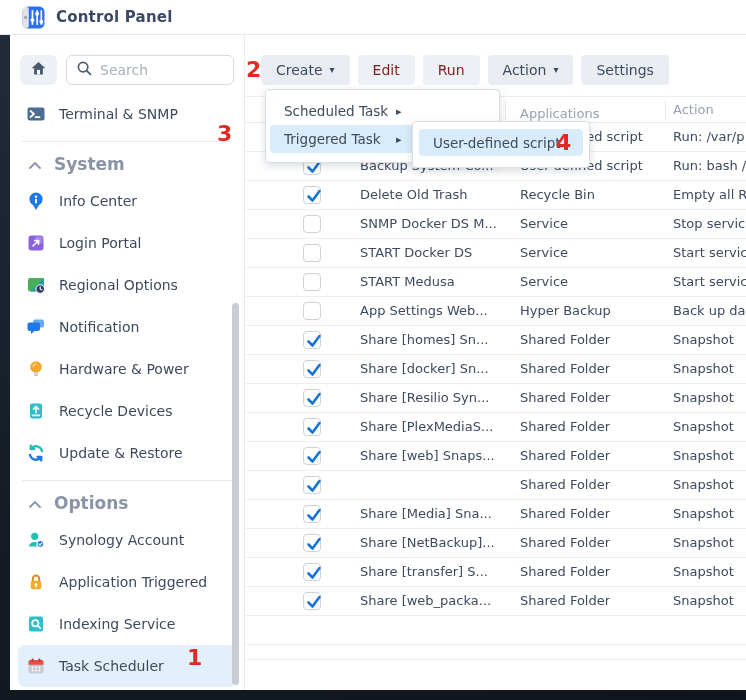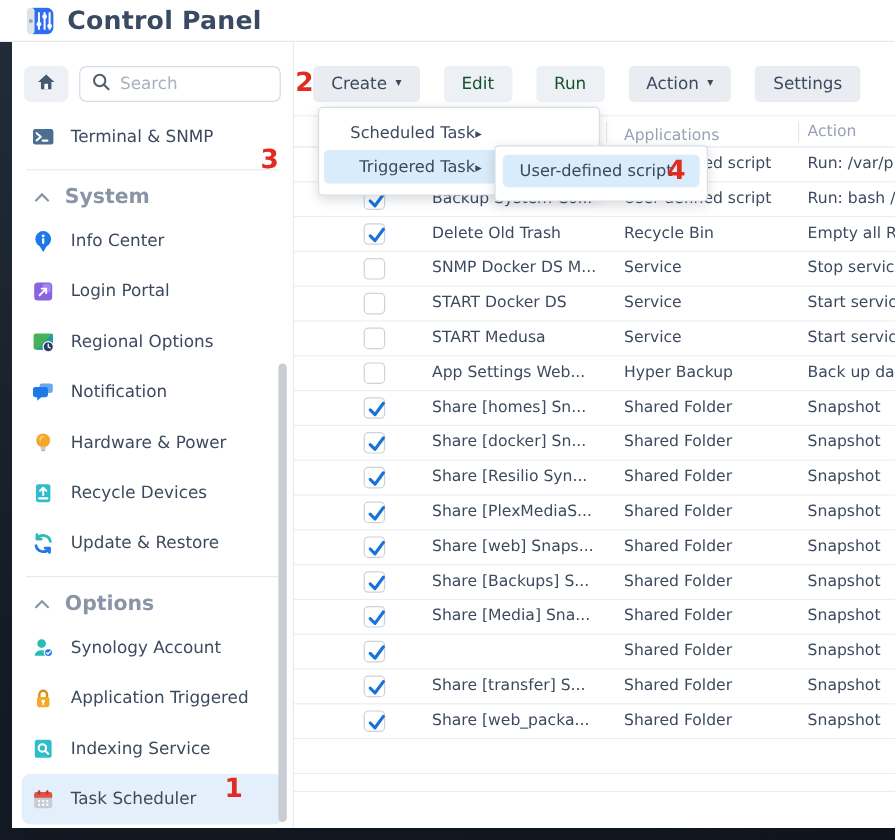--- a/index.html
+++ b/index.html
@@ -10,21 +10,21 @@
     background:linear-gradient(160deg,#222d3a 0%,#141b24 55%,#10151d 100%);
     color:#3d4a5e;
   }
   
   .titlebar {
     position:absolute; top:0; left:0; width:746px; height:35px;
     background:#ffffff; border-bottom:1px solid #e3e8ee;
     display:flex; align-items:center; padding-left:22px; z-index:6;
   }
   .titlebar .app-icon { width:23px; height:23px; margin-right:11px; }
-  .titlebar .title { font-size:21px; font-weight:bold; color:#3b4a63; letter-spacing:.2px; }
+  .titlebar .title { font-size:15px; font-weight:bold; color:#3b4a63; letter-spacing:.2px; }
   
   .app-body {
     position:absolute; top:35px; left:10px; right:0; bottom:10px;
     background:#ffffff; display:flex; z-index:2;
   }
   
   .sidebar { width:235px; position:relative; border-right:1px solid #e7eaee; background:#fff; flex:none; }
   .search-row { display:flex; gap:9px; padding:20px 10px 0 10px; height:50px; }
   .home-btn {
     width:37px; height:30px; background:#edf1f5; border-radius:6px;
@@ -52,28 +52,28 @@
   .section-header {
     height:32px; display:flex; align-items:center; gap:12px; padding:0 10px;
     color:#8a94a6; font-weight:bold; font-size:17px; cursor:pointer;
   }
   .sidebar-scrollbar {
     position:absolute; right:5px; top:268px; width:7px; height:382px;
     background:#c9cdd3; border-radius:4px;
   }
   
   .main { flex:1; position:relative; background:#fff; overflow:hidden; }
-  .toolbar { position:absolute; top:20px; left:16px; display:flex; gap:20px; z-index:3; }
+  .toolbar { position:absolute; top:20px; left:16px; display:flex; gap:8px; z-index:3; }
   .btn {
     height:30px; padding:0 15px; background:#e9edf2; border:none; border-radius:4px;
     font-size:14px; color:#3d4a5e; display:flex; align-items:center; gap:7px; cursor:pointer;
     font-family:"DejaVu Sans","Liberation Sans",sans-serif;
   }
   .btn .caret { font-size:10px; line-height:1; color:#3d4a5e; }
-  .btn.disabled { color:#14532d; background:#edf0f4;justify-content:flex-end; }
+  .btn.disabled { color:#7f1d1d; background:#edf0f4;justify-content:flex-end; }
   
   .table-header {
     position:absolute; top:61px; left:0; right:0; height:27px;
     border-top:1px solid #eceff2; border-bottom:1px solid #e7eaee;
     font-size:13px; color:#98a2b3; z-index:1;
   }
   .th-app { position:absolute; left:275px; top:4px; line-height:26px; }
   .th-action { position:absolute; left:428px; top:0; line-height:26px; }
   .th-div1 { position:absolute; left:260px; top:4px; height:18px; width:1px; background:#e4e8ec; }
   .th-div2 { position:absolute; left:420px; top:4px; height:18px; width:1px; background:#e4e8ec; }
@@ -91,21 +91,21 @@
   .cell-app { left:275px; width:150px; }
   .cell-action { left:428px; right:0; }
   
   .menu-panel {
     position:absolute; left:20px; top:54px; width:235px; height:74px;
     background:#fff; border:1px solid #d9dee5; border-radius:4px;
     box-shadow:0 3px 9px rgba(55,65,85,.18); z-index:10; padding:7px 4px;
   }
   .menu-item {
     height:28px; display:flex; align-items:center; padding:0 14px;
-    font-size:13.5px; color:#3d4a5e; border-radius:4px; cursor:pointer;text-align:right;
+    font-size:13.5px; color:#3d4a5e; border-radius:4px; cursor:pointer;
   }
   .menu-item .mi-label { width:112px; }
   .menu-item .arrow { font-size:11px; color:#3d4a5e; }
   .menu-item.highlight { background:#d9ecfb; }
   .submenu-panel {
     position:absolute; left:167px; top:86px; width:178px; height:47px;
     background:#fff; border:1px solid #d9dee5; border-radius:4px;
     box-shadow:0 3px 9px rgba(55,65,85,.18); z-index:11; padding:7px 6px;
   }
   .submenu-item {
@@ -463,40 +463,40 @@
           <span class="cell cell-name">Share [web] Snaps...</span>
           <span class="cell cell-app">Shared Folder</span>
           <span class="cell cell-action">Snapshot</span>
         </div>
         <div class="row">
           <span class="cb">
             <svg viewBox="0 0 18 18" width="18" height="18">
               <polyline points="3.5,9.5 7.5,13.5 14.5,4" fill="none" stroke="#1673d8" stroke-width="2.6" stroke-linecap="round" stroke-linejoin="round"></polyline>
             </svg>
           </span>
-          <span class="cell cell-name">Share [Backups] S...</span>
           <span class="cell cell-app">Shared Folder</span>
           <span class="cell cell-action">Snapshot</span>
         </div>
         <div class="row">
           <span class="cb">
             <svg viewBox="0 0 18 18" width="18" height="18">
               <polyline points="3.5,9.5 7.5,13.5 14.5,4" fill="none" stroke="#1673d8" stroke-width="2.6" stroke-linecap="round" stroke-linejoin="round"></polyline>
             </svg>
           </span>
           <span class="cell cell-name">Share [Media] Sna...</span>
           <span class="cell cell-app">Shared Folder</span>
           <span class="cell cell-action">Snapshot</span>
         </div>
         <div class="row">
           <span class="cb">
             <svg viewBox="0 0 18 18" width="18" height="18">
               <polyline points="3.5,9.5 7.5,13.5 14.5,4" fill="none" stroke="#1673d8" stroke-width="2.6" stroke-linecap="round" stroke-linejoin="round"></polyline>
             </svg>
           </span>
+          <span class="cell cell-name">Share [NetBackup]...</span>
           <span class="cell cell-app">Shared Folder</span>
           <span class="cell cell-action">Snapshot</span>
         </div>
         <div class="row">
           <span class="cb">
             <svg viewBox="0 0 18 18" width="18" height="18">
               <polyline points="3.5,9.5 7.5,13.5 14.5,4" fill="none" stroke="#1673d8" stroke-width="2.6" stroke-linecap="round" stroke-linejoin="round"></polyline>
             </svg>
           </span>
           <span class="cell cell-name">Share [transfer] S...</span>

